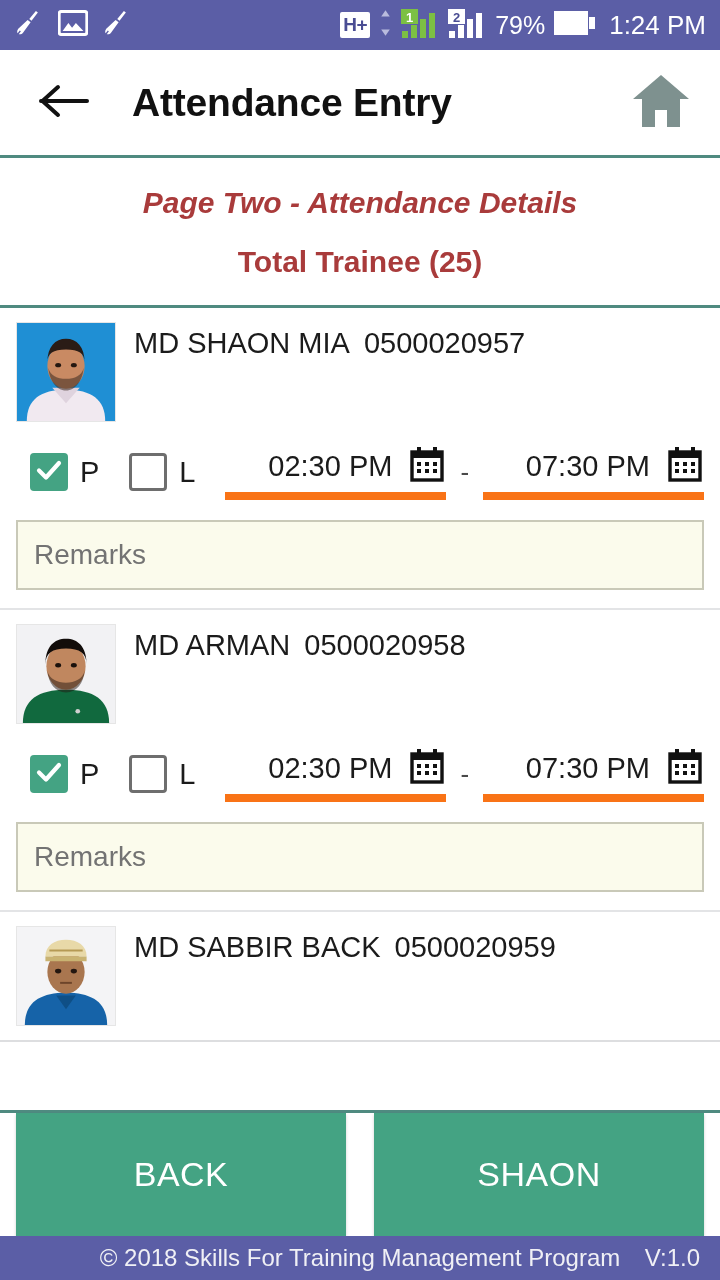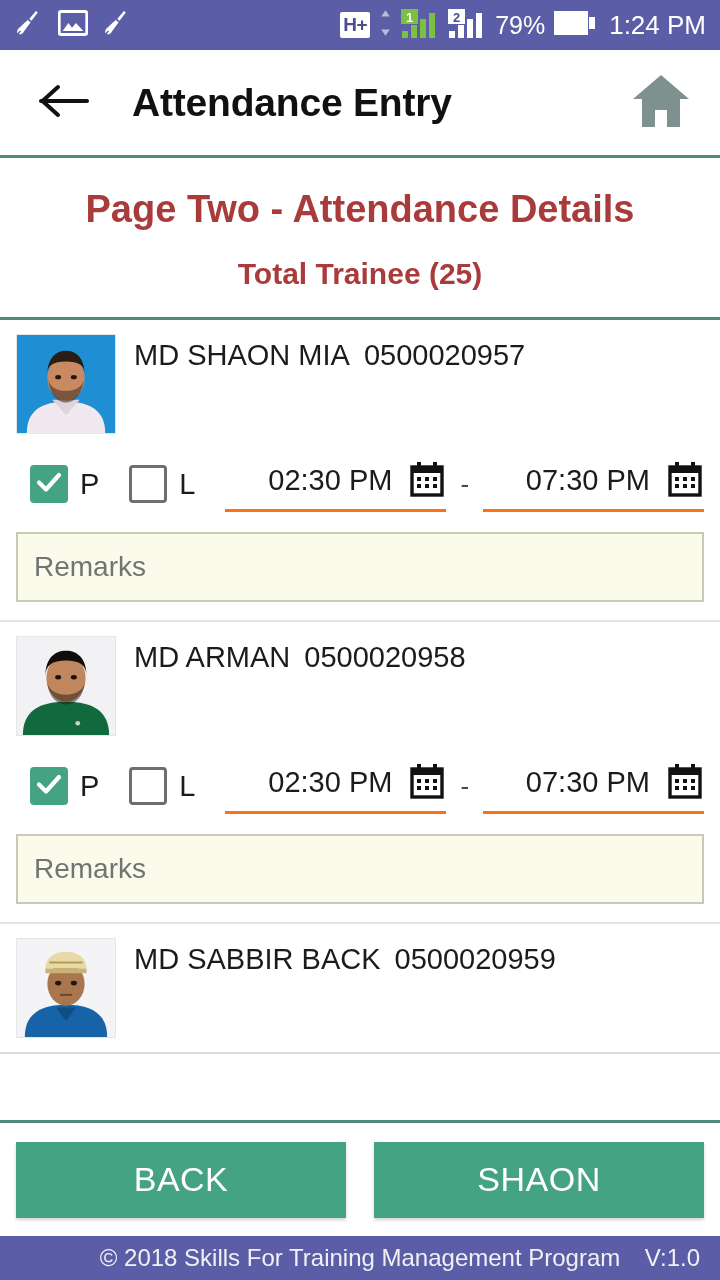--- a/index.html
+++ b/index.html
@@ -103,24 +103,25 @@
   
   .title-block {
     flex: 0 0 auto;
     padding: 22px 0 20px 0;
     text-align: center;
     background: #ffffff;
     border-bottom: 3px solid #4f8a80;
   }
   .page-title {
     color: #a93b3b;
-    font-size: 38px;
+    font-size: 30px;
     font-weight: bold;
     line-height: 1.55;
     white-space: nowrap;
+    font-style: italic;
   }
   .page-subtitle {
     color: #a93b3b;
     font-size: 30px;
     font-weight: bold;
     line-height: 1.55;
     margin-top: 12px;
     white-space: nowrap;
   }
 
@@ -197,21 +198,21 @@
     margin-right: 30px;
     line-height: 1;
   }
 
   .time-field {
     flex: 1 1 0;
     display: flex;
     align-items: center;
     justify-content: flex-end;
     gap: 16px;
-    border-bottom: 3px solid #f97316;
+    border-bottom: 8px solid #f97316;
     height: 56px;
     padding-bottom: 4px;
     cursor: pointer;
     min-width: 0;
   }
   .time-text {
     font-size: 29px;
     color: #1b1b1b;
     line-height: 1;
     white-space: nowrap;
@@ -245,21 +246,21 @@
     flex: 0 0 116px;
     display: flex;
     align-items: center;
     gap: 28px;
     padding: 0 16px;
     background: #ffffff;
     border-top: 3px solid #4f8a80;
   }
   .btn {
     flex: 1 1 0;
-    height: 76px;
+    height: 123px;
     background: #44a383;
     color: #ffffff;
     font-size: 34px;
     font-weight: 400;
     letter-spacing: 0.5px;
     border: none;
     display: flex;
     align-items: center;
     justify-content: center;
     cursor: pointer;

